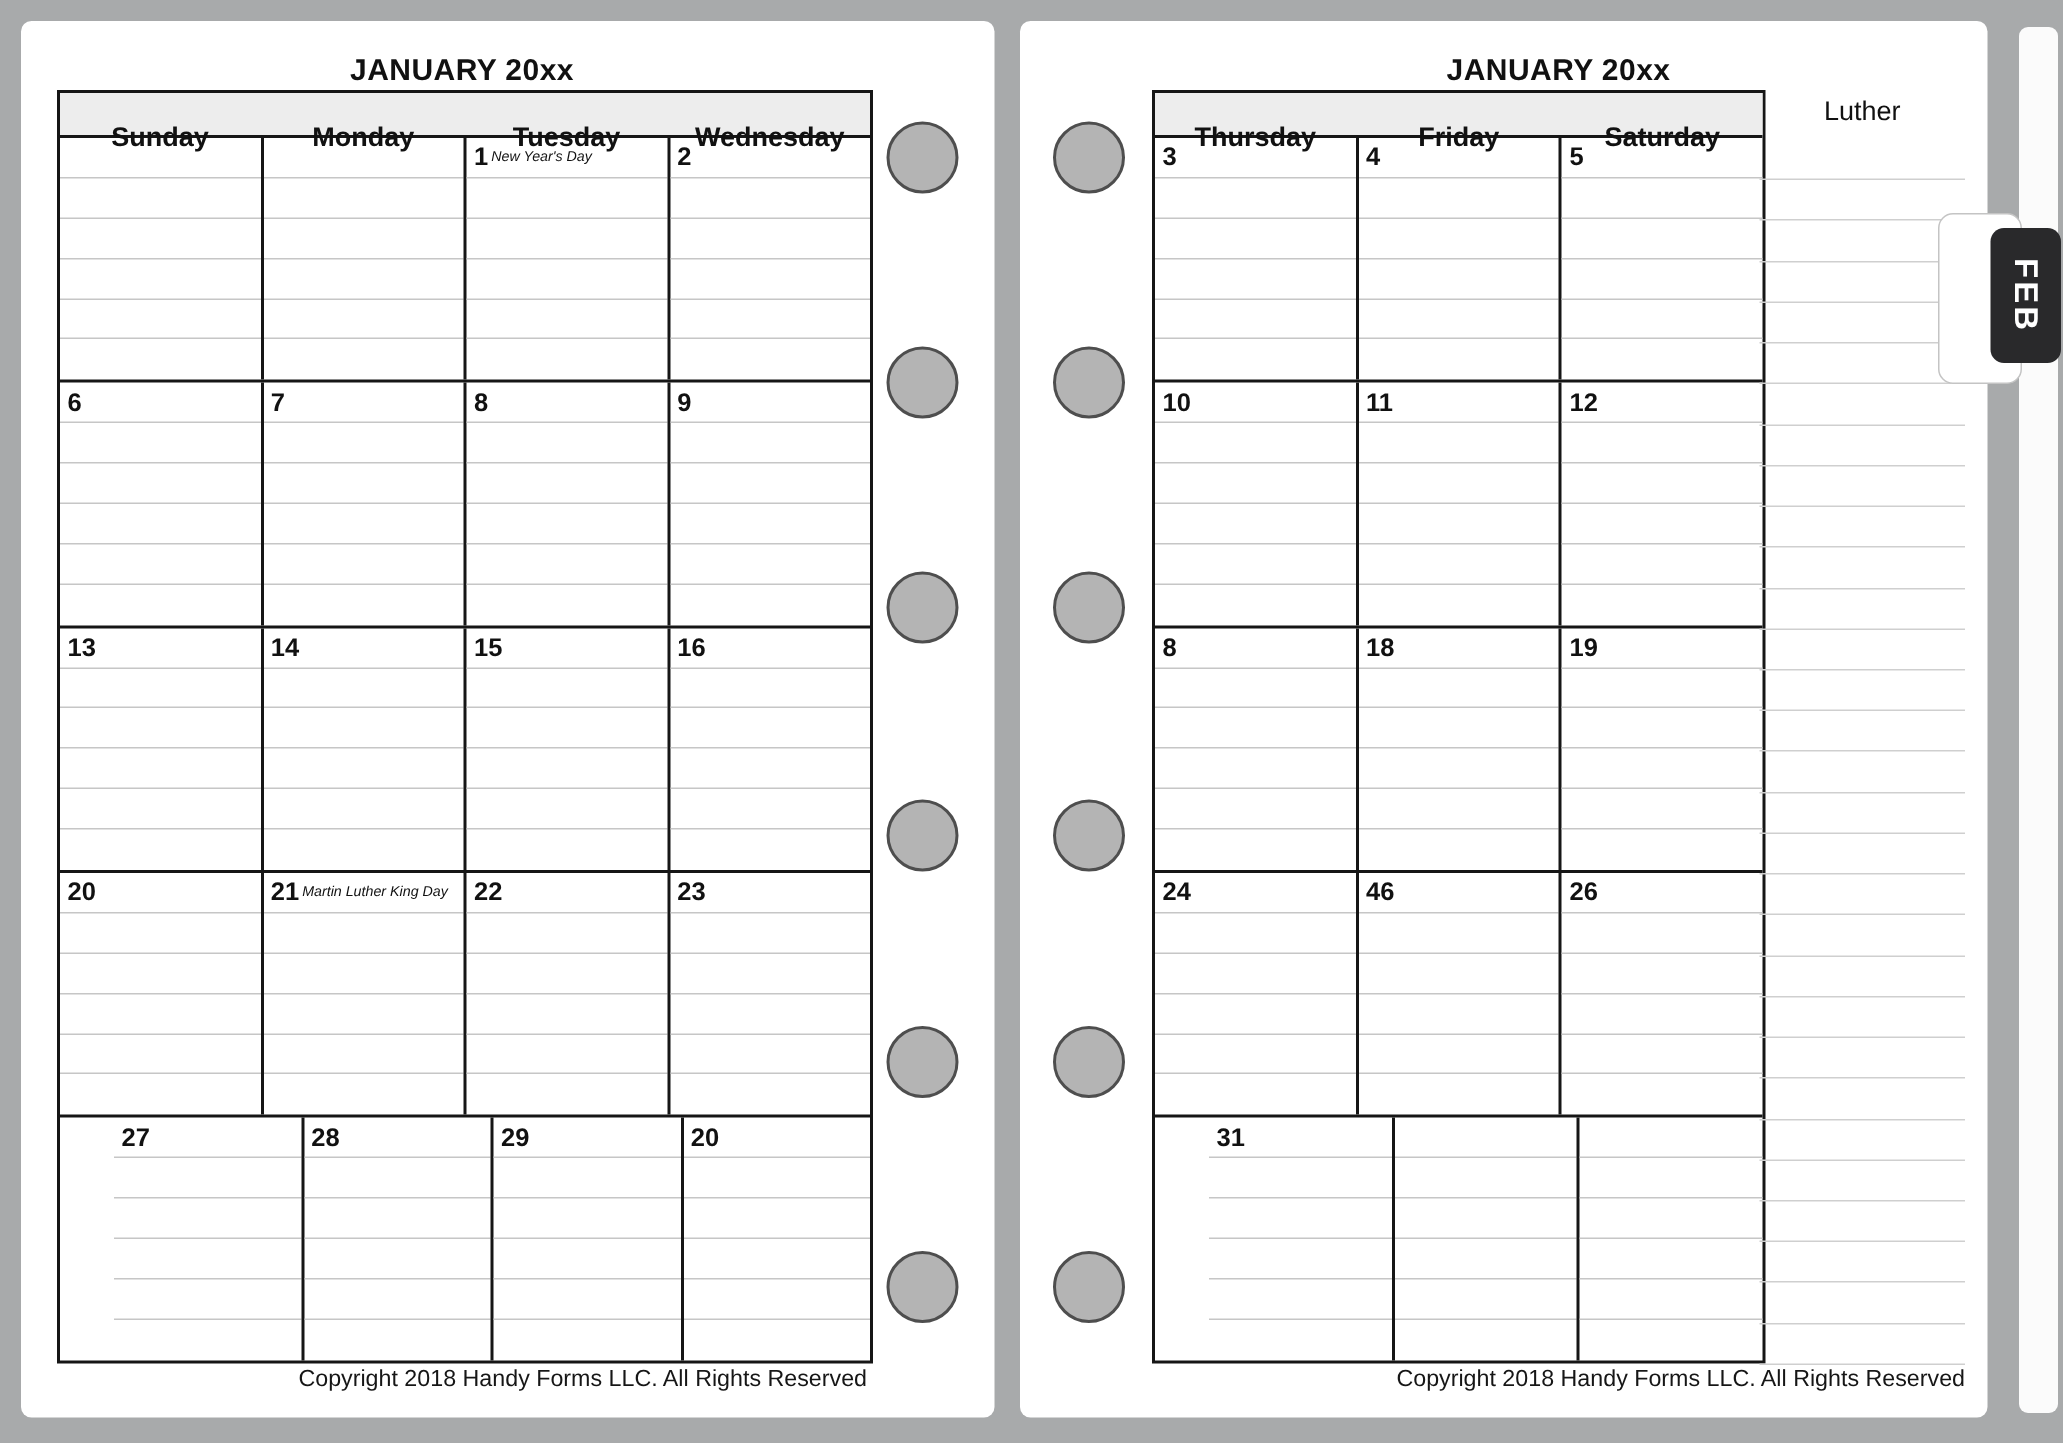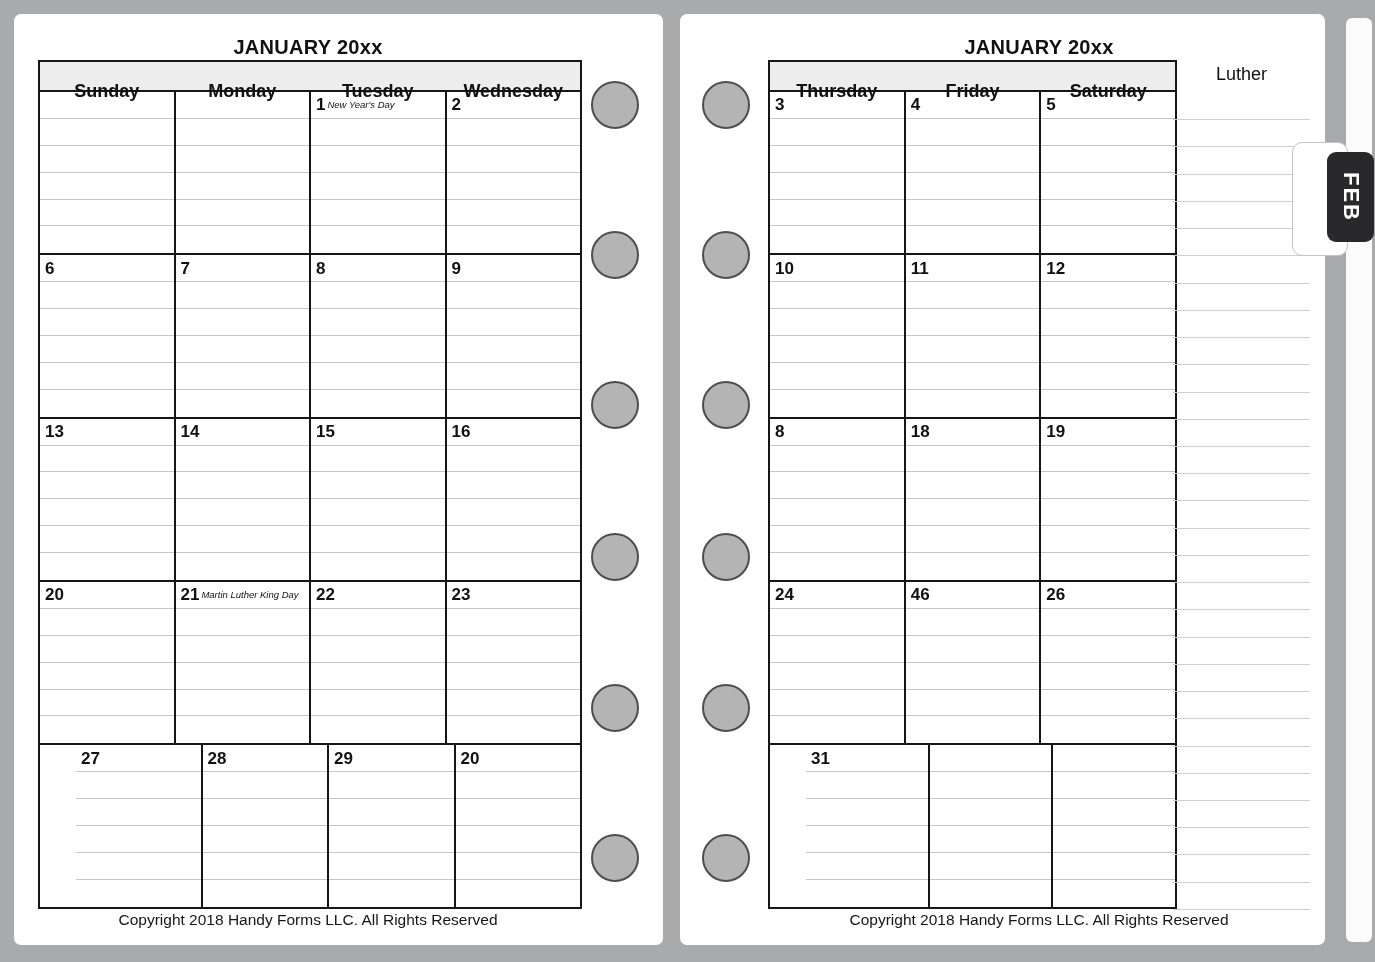--- a/index.html
+++ b/index.html
@@ -49,21 +49,21 @@
     padding:0 2px;overflow:hidden;
   }
 
   .notes-label{
     position:absolute;top:46px;left:493px;width:137px;height:28px;
     display:flex;align-items:center;justify-content:center;font-size:18px;
   }
   .notes-line{position:absolute;left:493px;width:137px;height:1px;background:#cfcfcf;}
 
   .copyright{
-    position:absolute;top:897px;text-align:center;font-size:15.5px;color:#161616;
+    position:absolute;top:897px;text-align:right;font-size:15.5px;color:#161616;
   }
   .page.left .copyright{left:24px;width:540px;}
   .page.right .copyright{left:88px;width:542px;}
 
   .hole{
     position:absolute;width:44px;height:44px;border-radius:50%;
     background:#b4b4b4;border:2px solid #4e4e4e;
   }
 
   .paper-edge{

